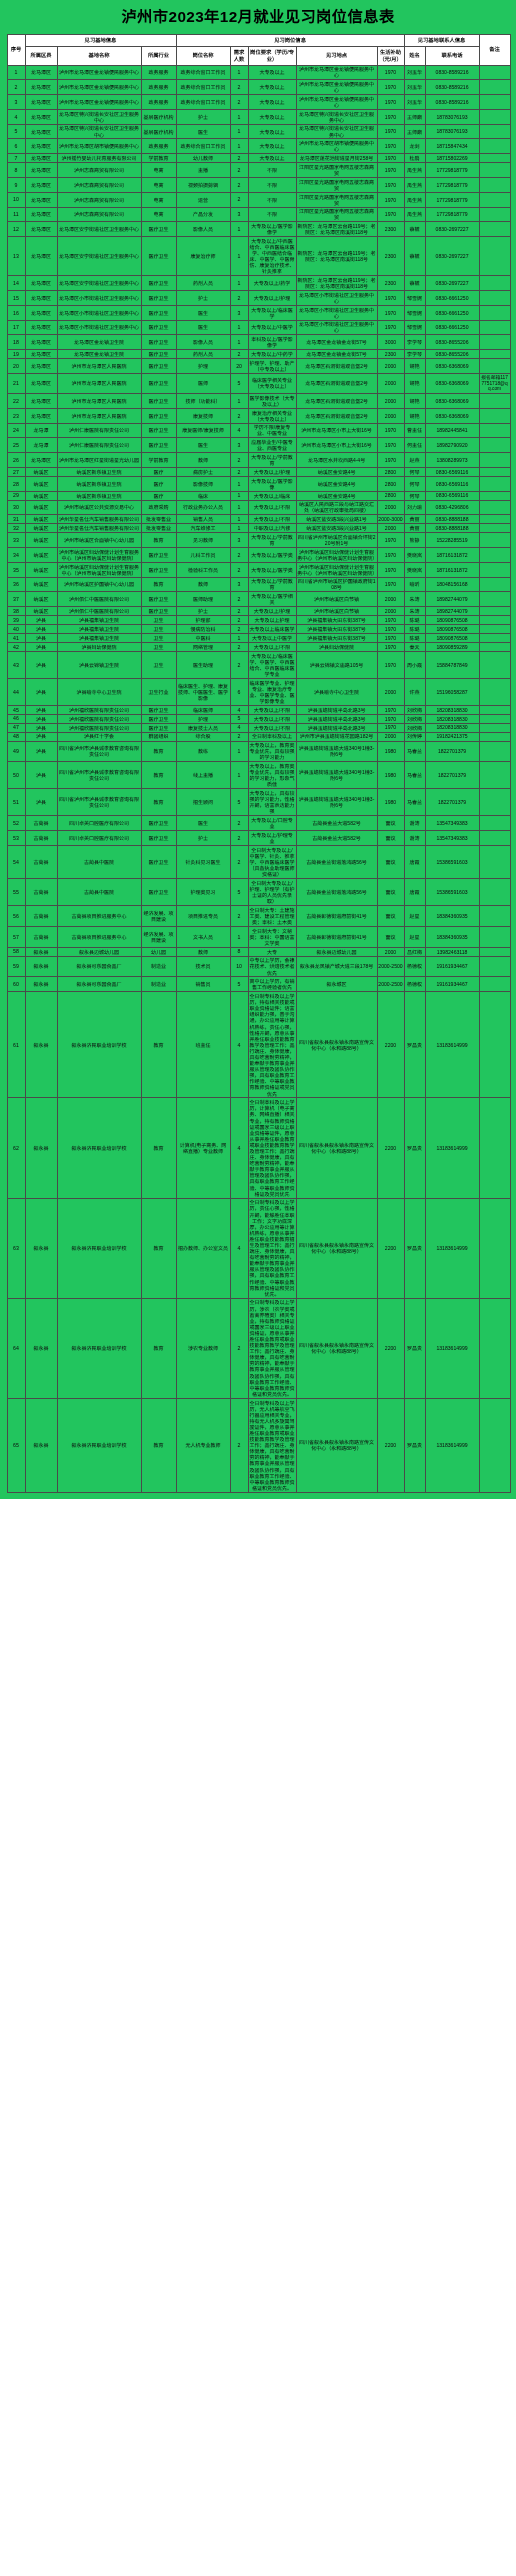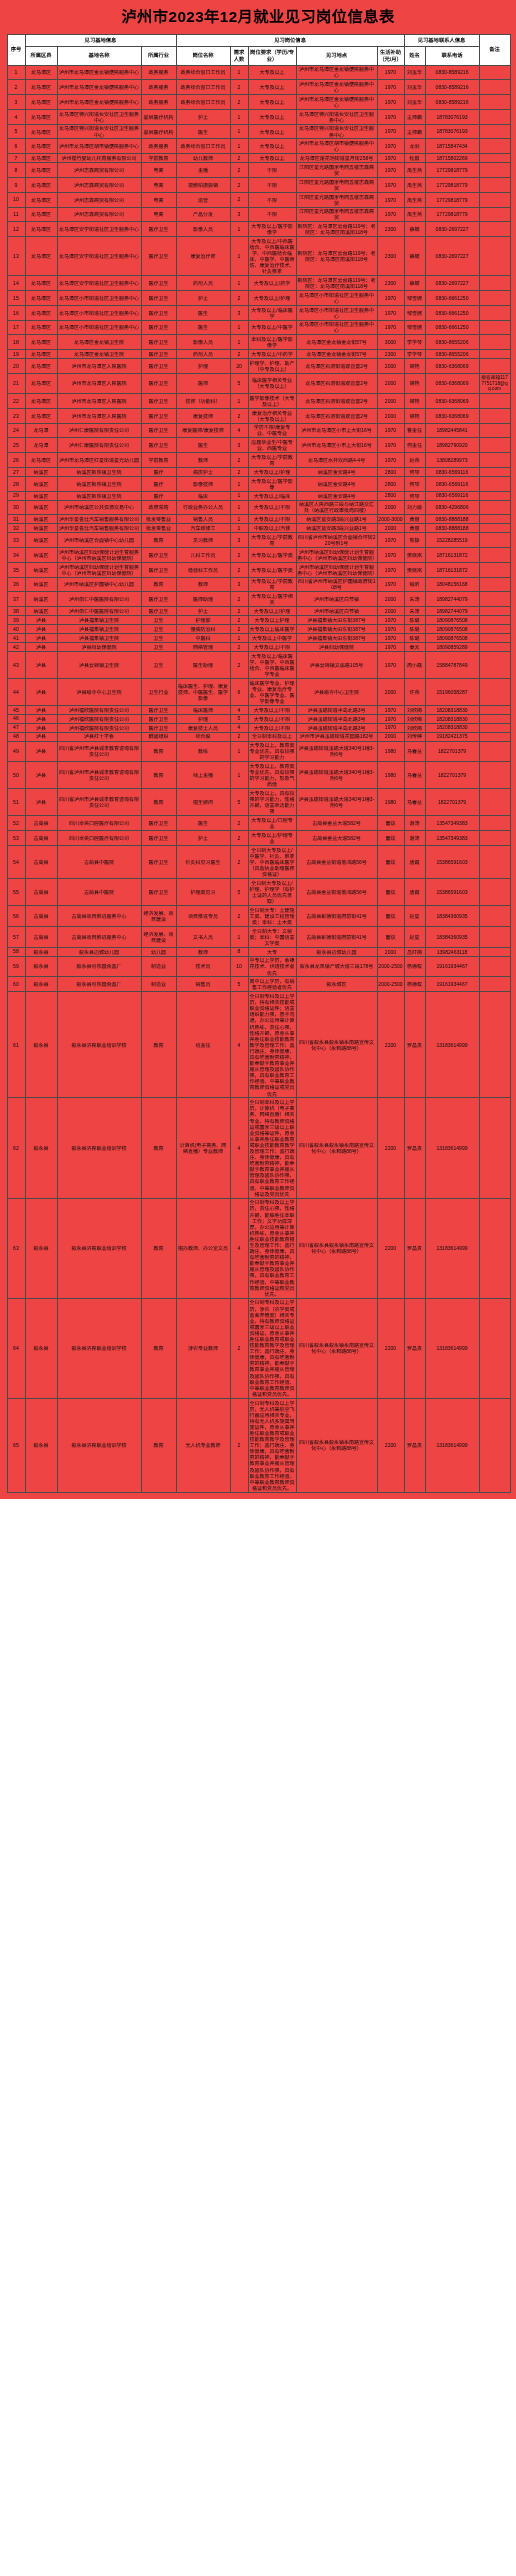--- a/index.html
+++ b/index.html
@@ -11,21 +11,21 @@
   body {
     width: 516px;
     font-family: "Liberation Sans", "DejaVu Sans", sans-serif;
     color: #0d0d0d;
     -webkit-font-smoothing: antialiased;
   }
   .page {
     width: 516px;
     box-sizing: border-box;
     padding: 0 6.5px 6.5px 6.5px;
-    background: #ef4444;
+    background: #22c55e;
   }
   .doc-title {
     text-align: center;
     font-size: 15.3px;
     font-weight: bold;
     letter-spacing: 0.4px;
     padding: 8px 0 7.3px 0;
     line-height: 1.2;
     color: #000;
   }

